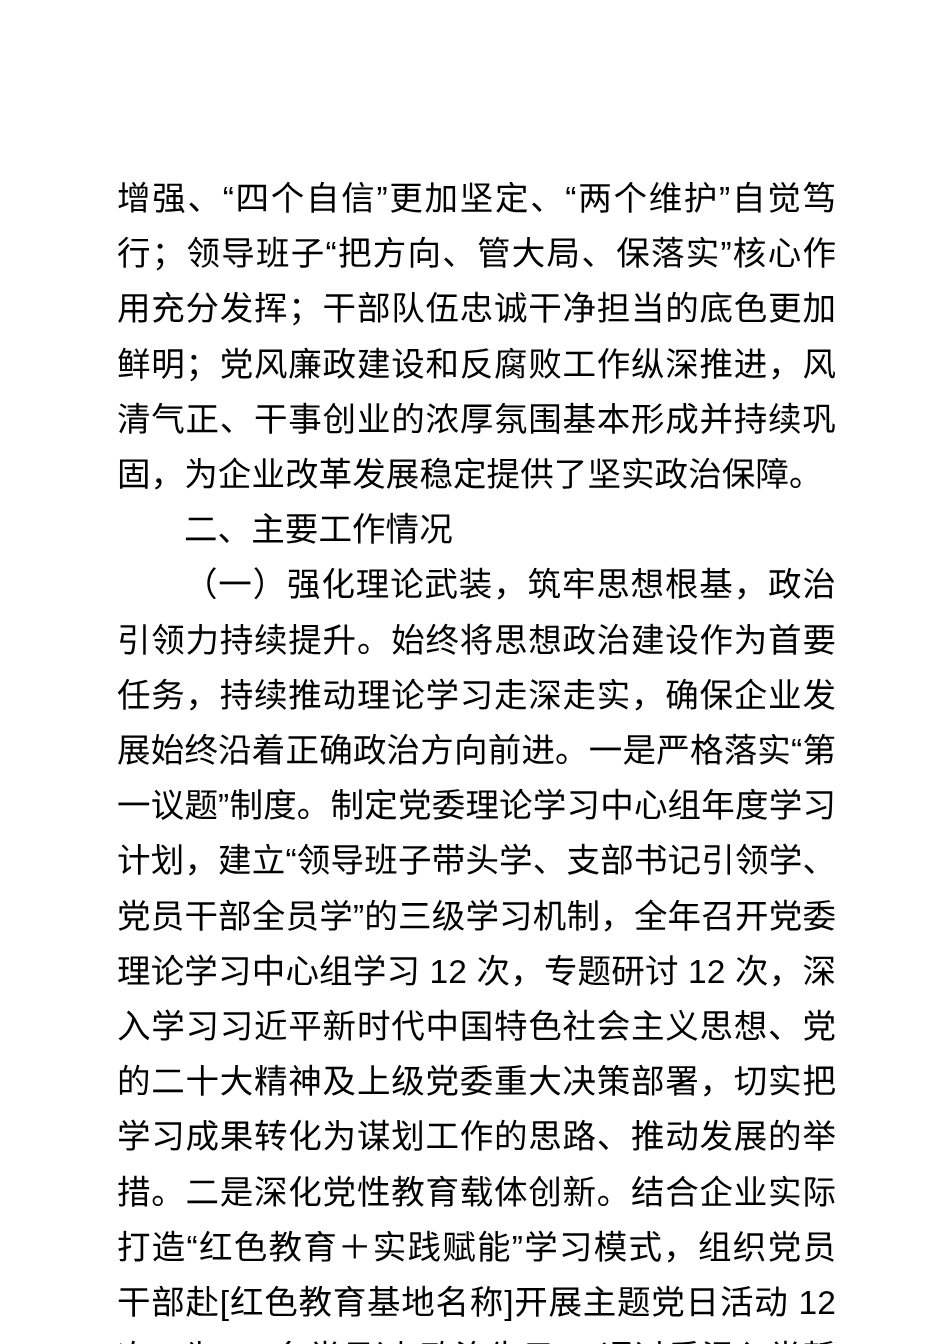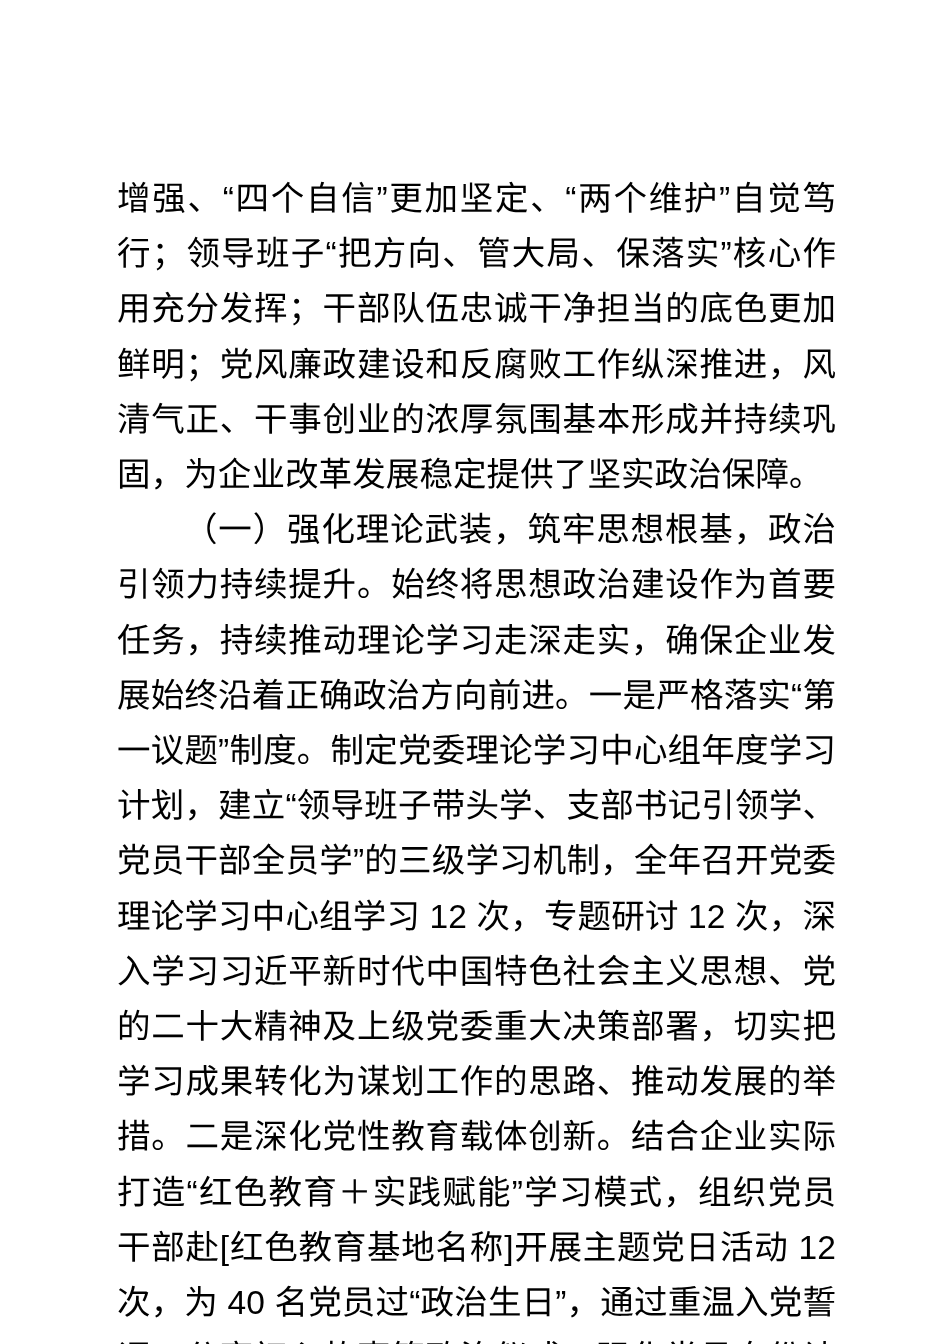--- a/index.html
+++ b/index.html
@@ -65,17 +65,18 @@
   }
 </style>
 </head>
 <body>
 
 <div class="page">
   <div class="text-column">
 
     <p class="para continued">增强、“四个自信”更加坚定、“两个维护”自觉笃行；领导班子“把方向、管大局、保落实”核心作用充分发挥；干部队伍忠诚干净担当的底色更加鲜明；党风廉政建设和反腐败工作纵深推进，风清气正、干事创业的浓厚氛围基本形成并持续巩固，为企业改革发展稳定提供了坚实政治保障。</p>
 
+    <p class="para heading">二、主要工作情况</p>
 
     <p class="para indent">（一）强化理论武装，筑牢思想根基，政治引领力持续提升。始终将思想政治建设作为首要任务，持续推动理论学习走深走实，确保企业发展始终沿着正确政治方向前进。一是严格落实“第一议题”制度。制定党委理论学习中心组年度学习计划，建立“领导班子带头学、支部书记引领学、党员干部全员学”的三级学习机制，全年召开党委理论学习中心组学习 12 次，专题研讨 12 次，深入学习习近平新时代中国特色社会主义思想、党的二十大精神及上级党委重大决策部署，切实把学习成果转化为谋划工作的思路、推动发展的举措。二是深化党性教育载体创新。结合企业实际打造“红色教育＋实践赋能”学习模式，组织党员干部赴[红色教育基地名称]开展主题党日活动 12 次，为 40 名党员过“政治生日”，通过重温入党誓词、分享初心故事等政治仪式，强化党员身份认同和组织归属感。同时，利用企业内网、公众号开设“党建专栏”，推送学</p>
 
   </div>
 </div>
 
 </body></html>

